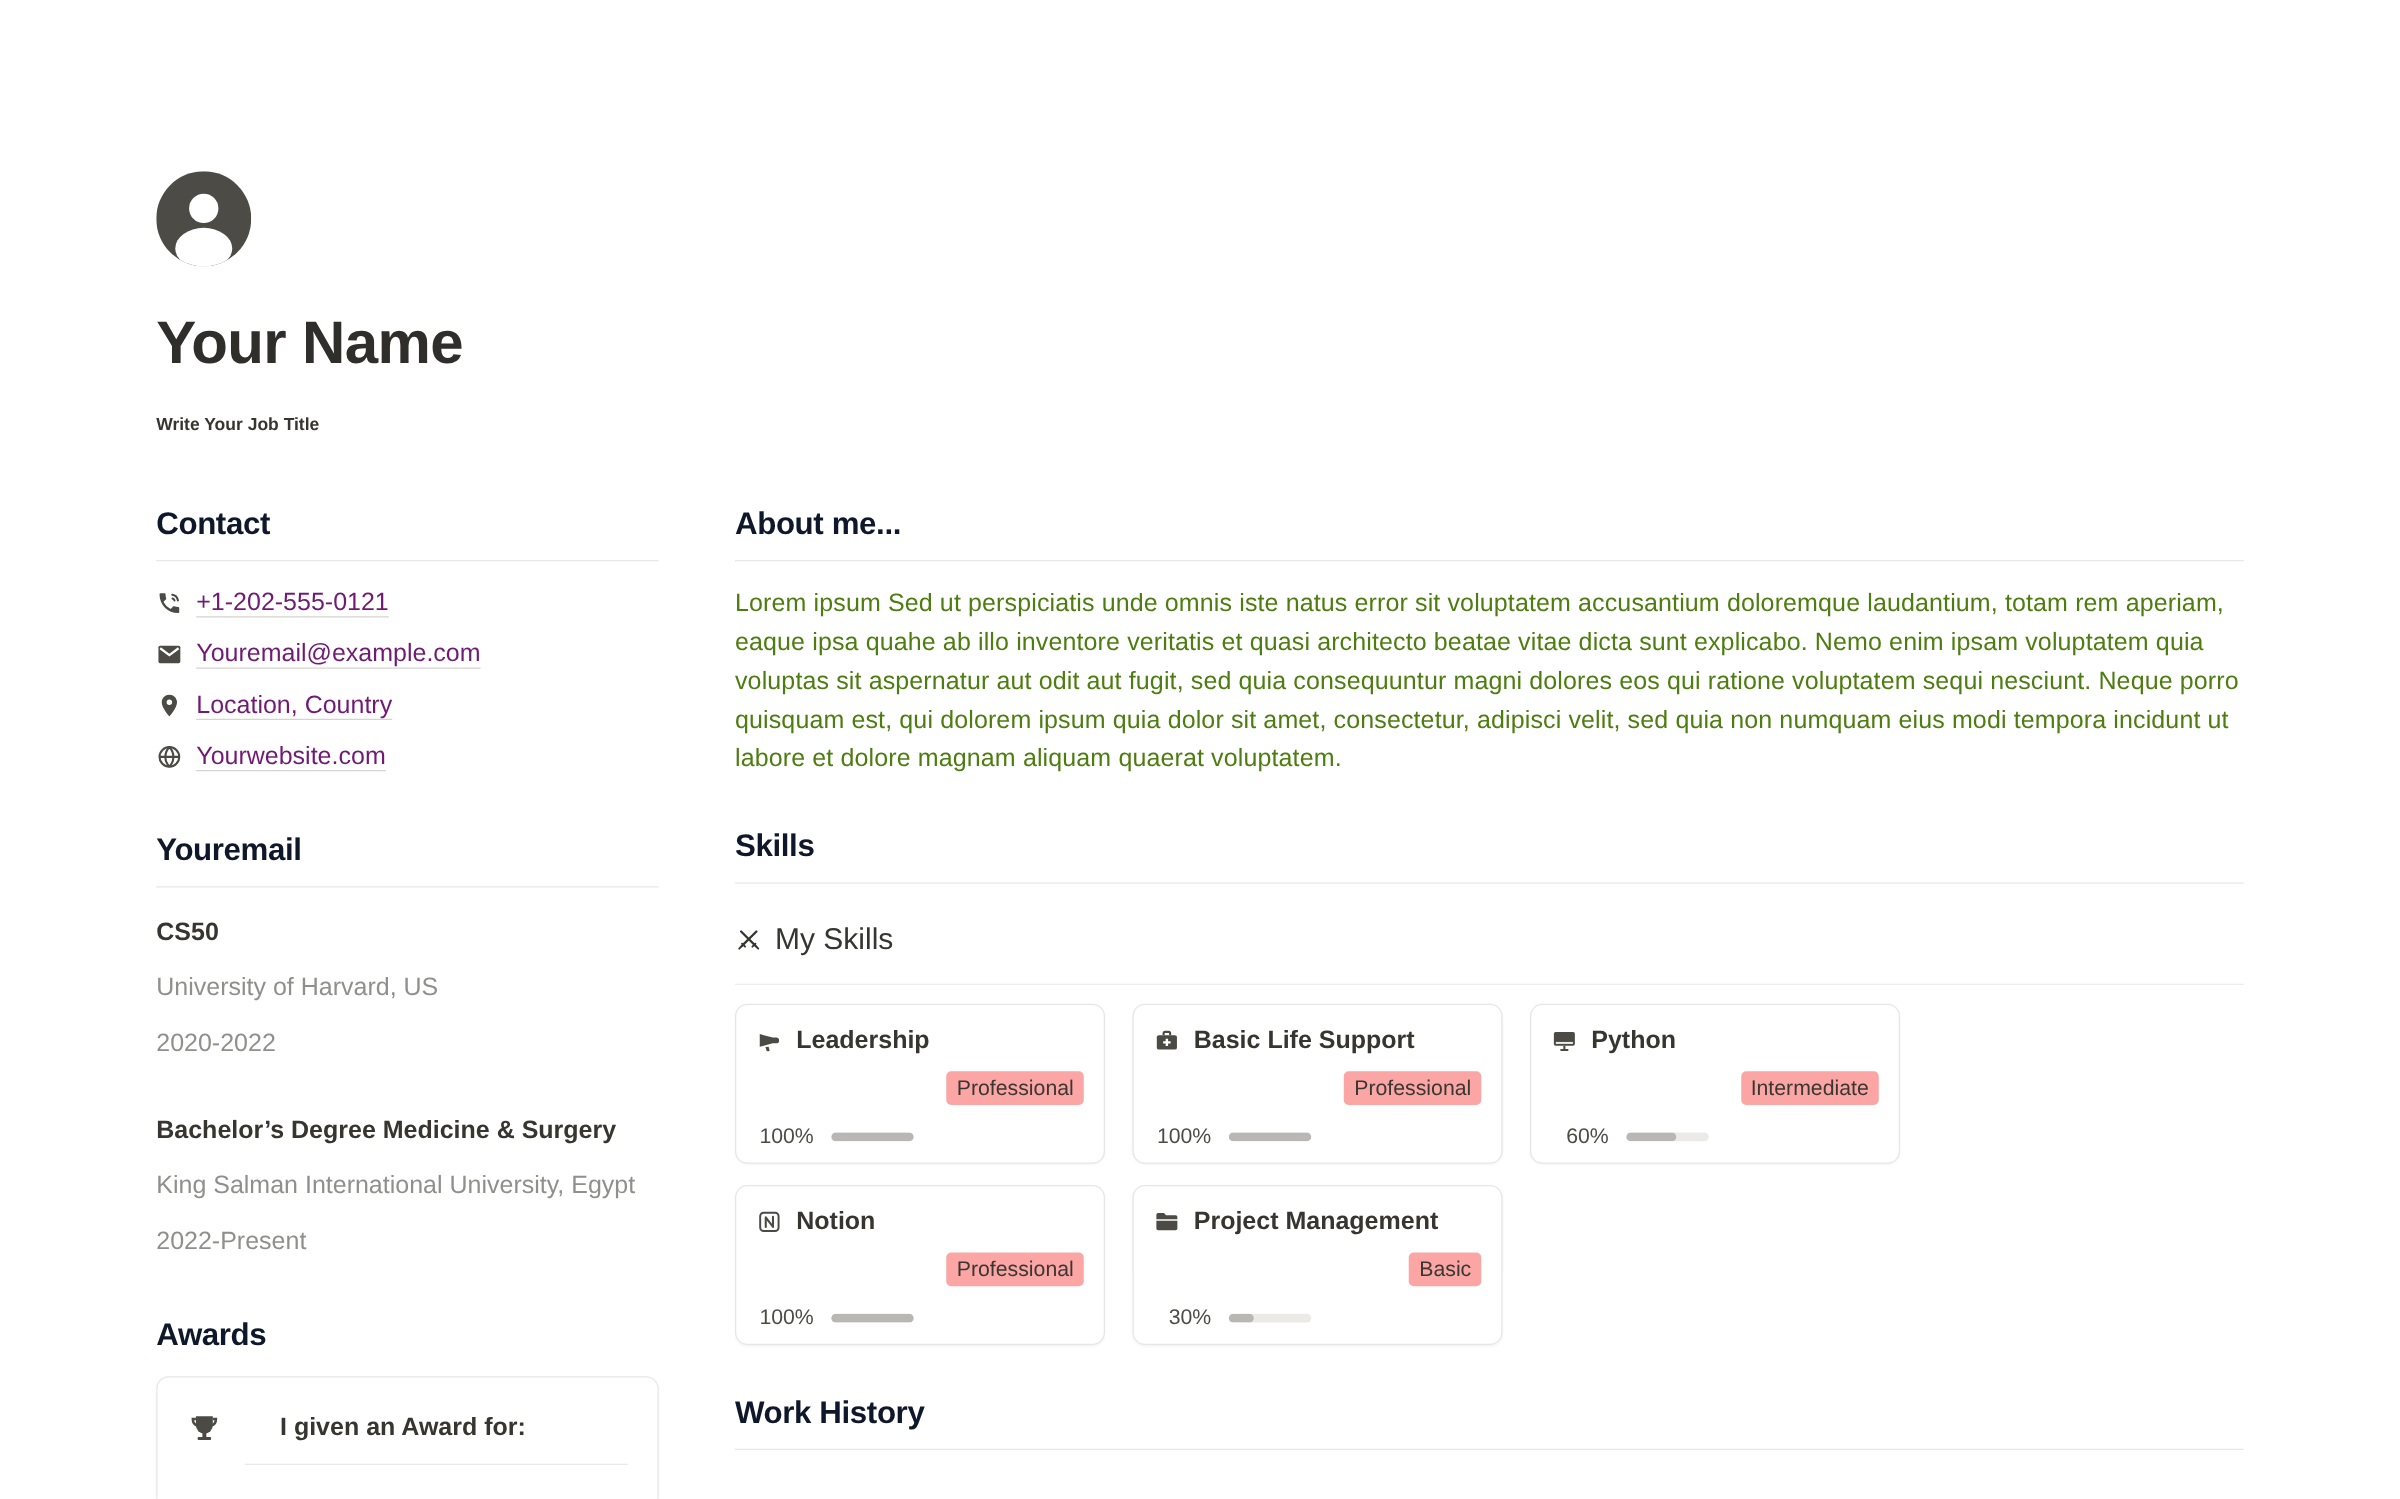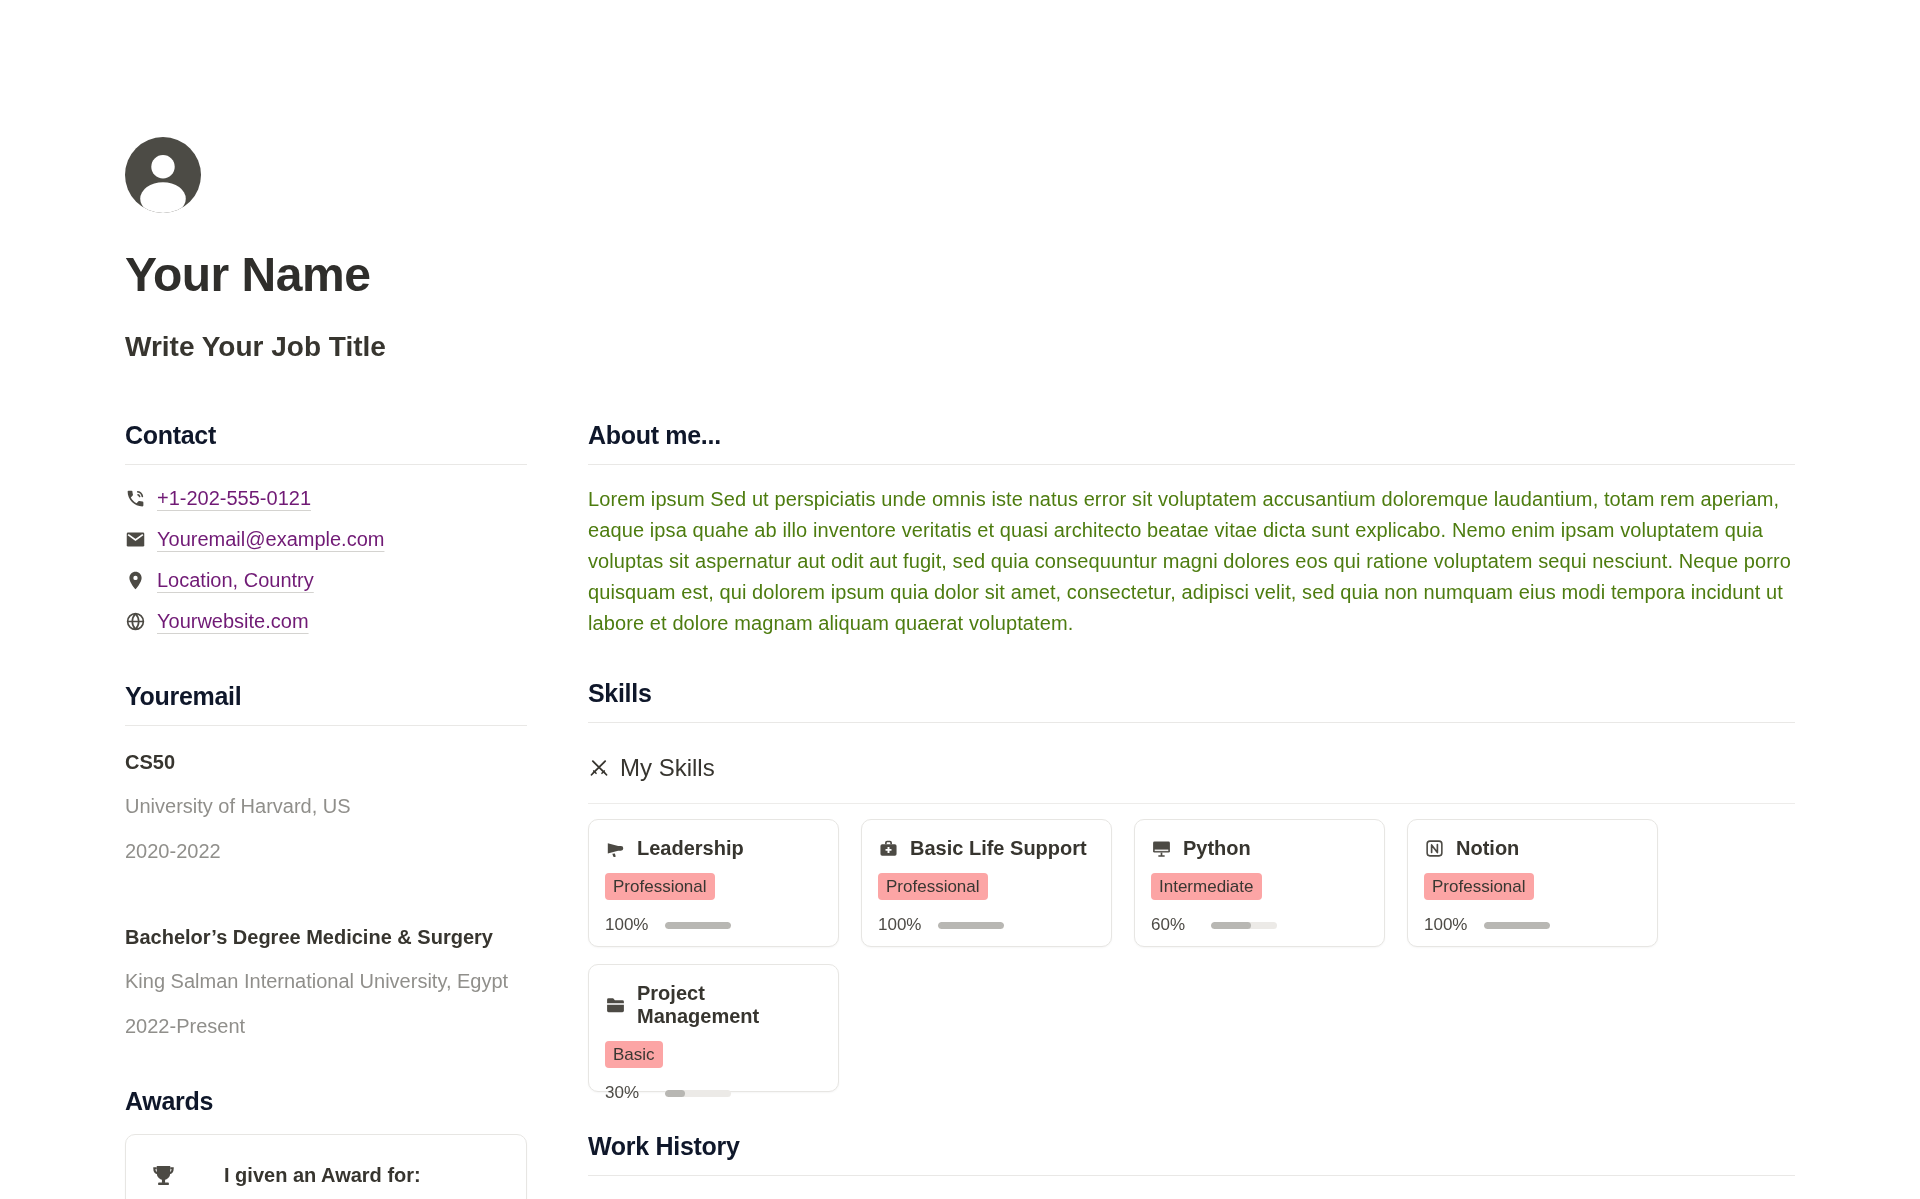--- a/index.html
+++ b/index.html
@@ -7,21 +7,21 @@
   body {
     font-family:"Liberation Sans", sans-serif;
     color:#37352f;
     font-size:20px;
   }
   .page { padding:137px 0 0 125px; width:1920px; }
 
   
   .avatar { width:76px; height:76px; display:block; }
   .name { font-size:48px; font-weight:800; letter-spacing:-0.5px; color:#2f2e2b; margin-top:34px; }
-  .job-title { font-size:28px; font-weight:700; margin-top:29px; }
+  .job-title { font-size:14px; font-weight:700; margin-top:29px; }
 
   
   .columns { display:flex; margin-top:58px; }
   .col-left { width:402px; flex:0 0 402px; }
   .col-right { width:1207px; flex:0 0 1207px; margin-left:61px; }
 
   .section-h { font-size:25px; font-weight:700; letter-spacing:-0.3px; color:#0f172a; }
   .divider { border:none; border-top:1px solid #e9e8e6; height:0; margin-top:14px; }
 
   
@@ -31,21 +31,21 @@
   .contact-row a {
     margin-left:11px; color:#701a75; text-decoration:underline;
     text-decoration-color:#d4d3d0; text-underline-offset:5px; text-decoration-thickness:1px;
   }
 
   
   .edu-block { margin-top:50px; }
   .edu-entries { margin-top:25px; }
   .edu-title { font-weight:700; font-size:20px; }
   .edu-line { color:#908f8b; margin-top:19px; line-height:26px; }
-  .edu-entry + .edu-entry { margin-top:62px; }
+  .edu-entry + .edu-entry { margin-top:45px; }
 
   
   .awards-block { margin-top:48px; }
   .award-card {
     margin-top:18px; border:1px solid #e7e6e3; border-radius:10px;
     padding:27px 24px 60px 24px; box-shadow:0 1px 2px rgba(0,0,0,0.03);
   }
   .award-row { display:flex; align-items:center;gap:28px; }
   .award-row .a-icon { width:27px; height:27px; color:#4c4a44; flex:0 0 27px; }
   .award-label { margin-left:19px; font-weight:700; }
@@ -56,22 +56,22 @@
 
   
   .skills-block { margin-top:40px; }
   .db-title-row { display:flex; align-items:center; margin-top:31px; }
   .db-title-row .db-icon { width:22px; height:22px; color:#37352f; flex:0 0 22px; }
   .db-title { margin-left:10px; font-size:24px; }
   .db-divider { border:none; border-top:1px solid #edecea; margin-top:21px; }
 
   .cards { display:flex; flex-wrap:wrap; gap:17px 22px; margin-top:15px; }
   .skill-card {
-    width:251px; height:128px; border:1px solid #e7e6e3; border-radius:10px;
-    background:#fff; box-shadow:0 1px 2px rgba(0,0,0,0.04); padding:17px 16px; cursor:pointer;
+    width:296px; height:128px; border:1px solid #e7e6e3; border-radius:10px;
+    background:#fff; box-shadow:0 1px 2px rgba(0,0,0,0.04); padding:17px 16px; cursor:pointer;text-align:right;
   }
   .skill-head { display:flex; align-items:center; }
   .skill-head .s-icon { width:21px; height:21px; color:#4c4a44; flex:0 0 21px; }
   .skill-name { margin-left:11px; font-weight:700; font-size:20px; }
   .skill-tag {
     display:inline-block; margin-top:13px; background:#fca5a5; color:#393732;
     border-radius:4px; font-size:17px; line-height:17px; padding:5px 8px;
   }
   .skill-progress { display:flex; align-items:center; margin-top:15px; }
   .skill-pct { font-size:17px; color:#4d4b46; width:46px; }

